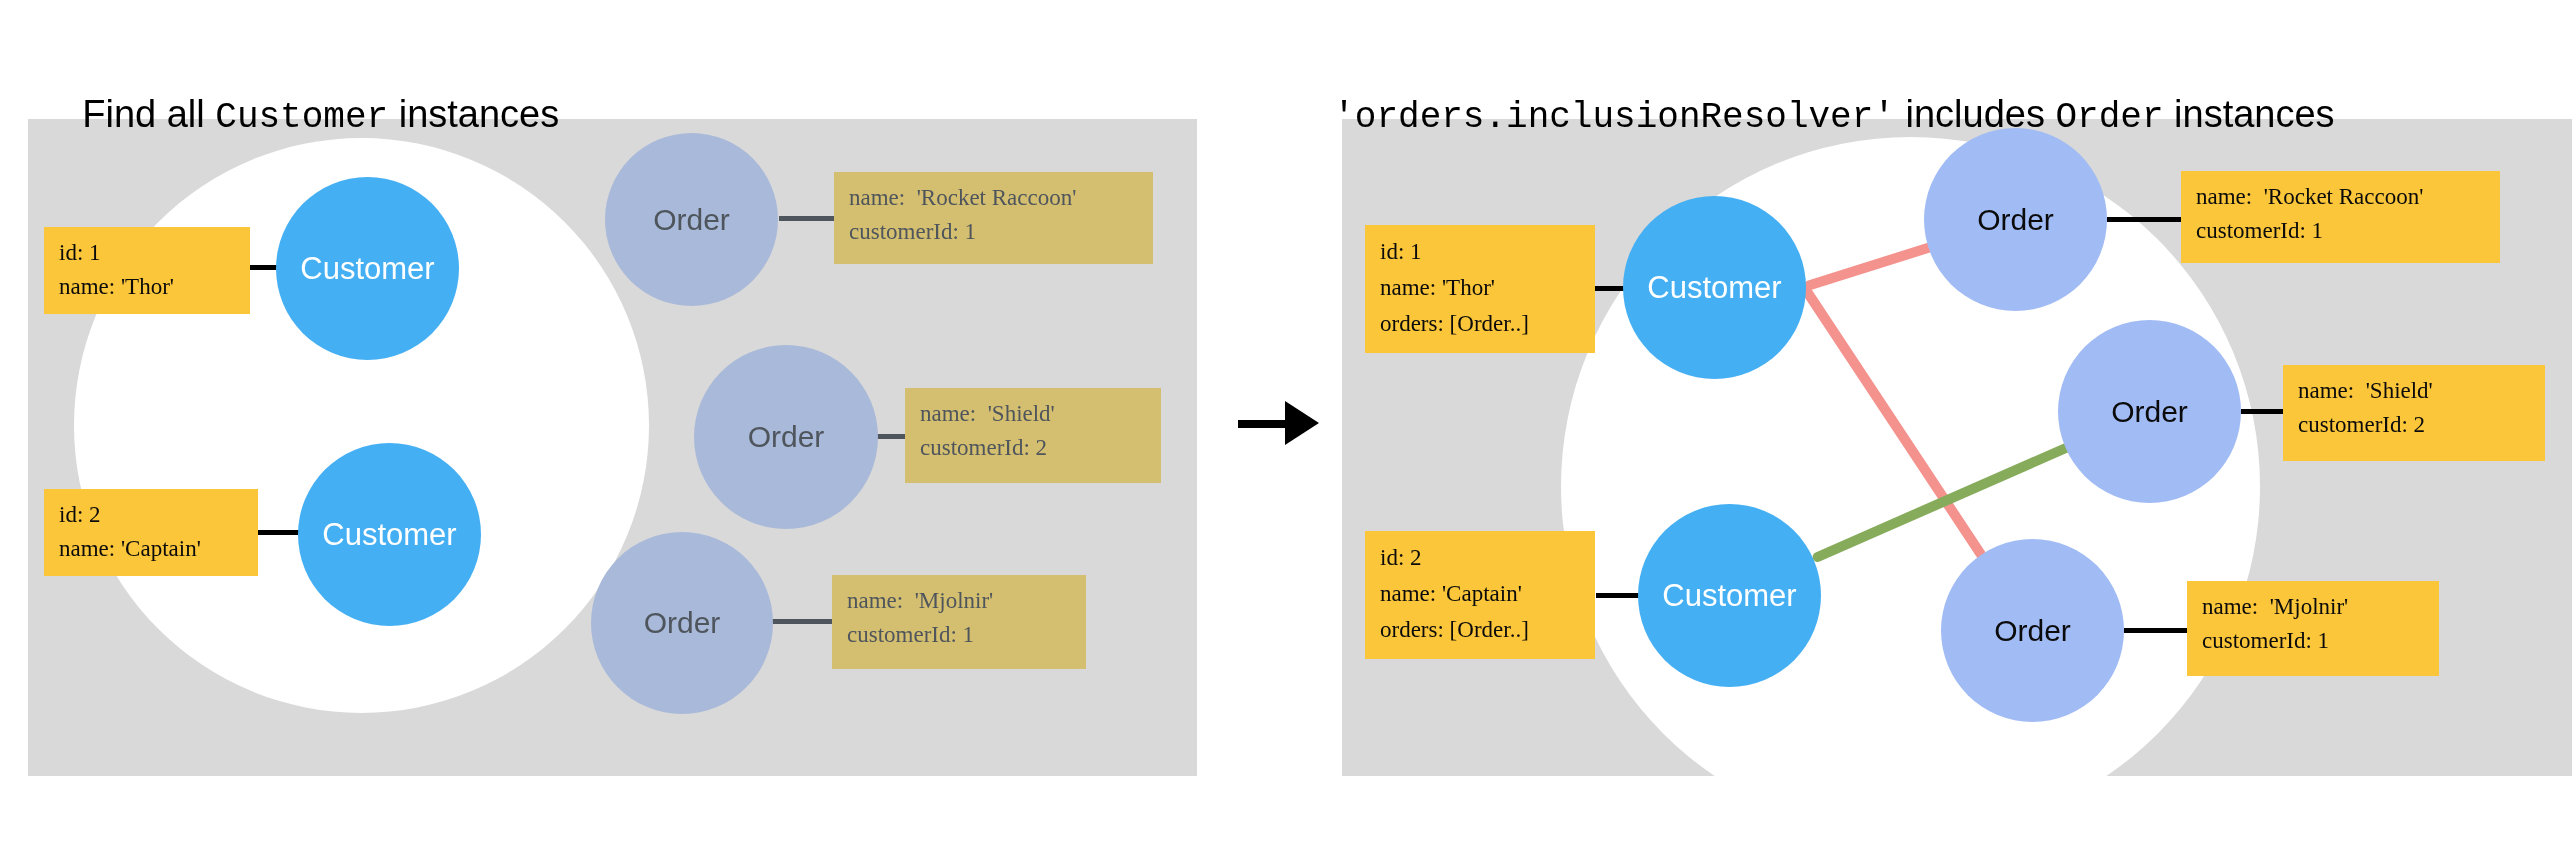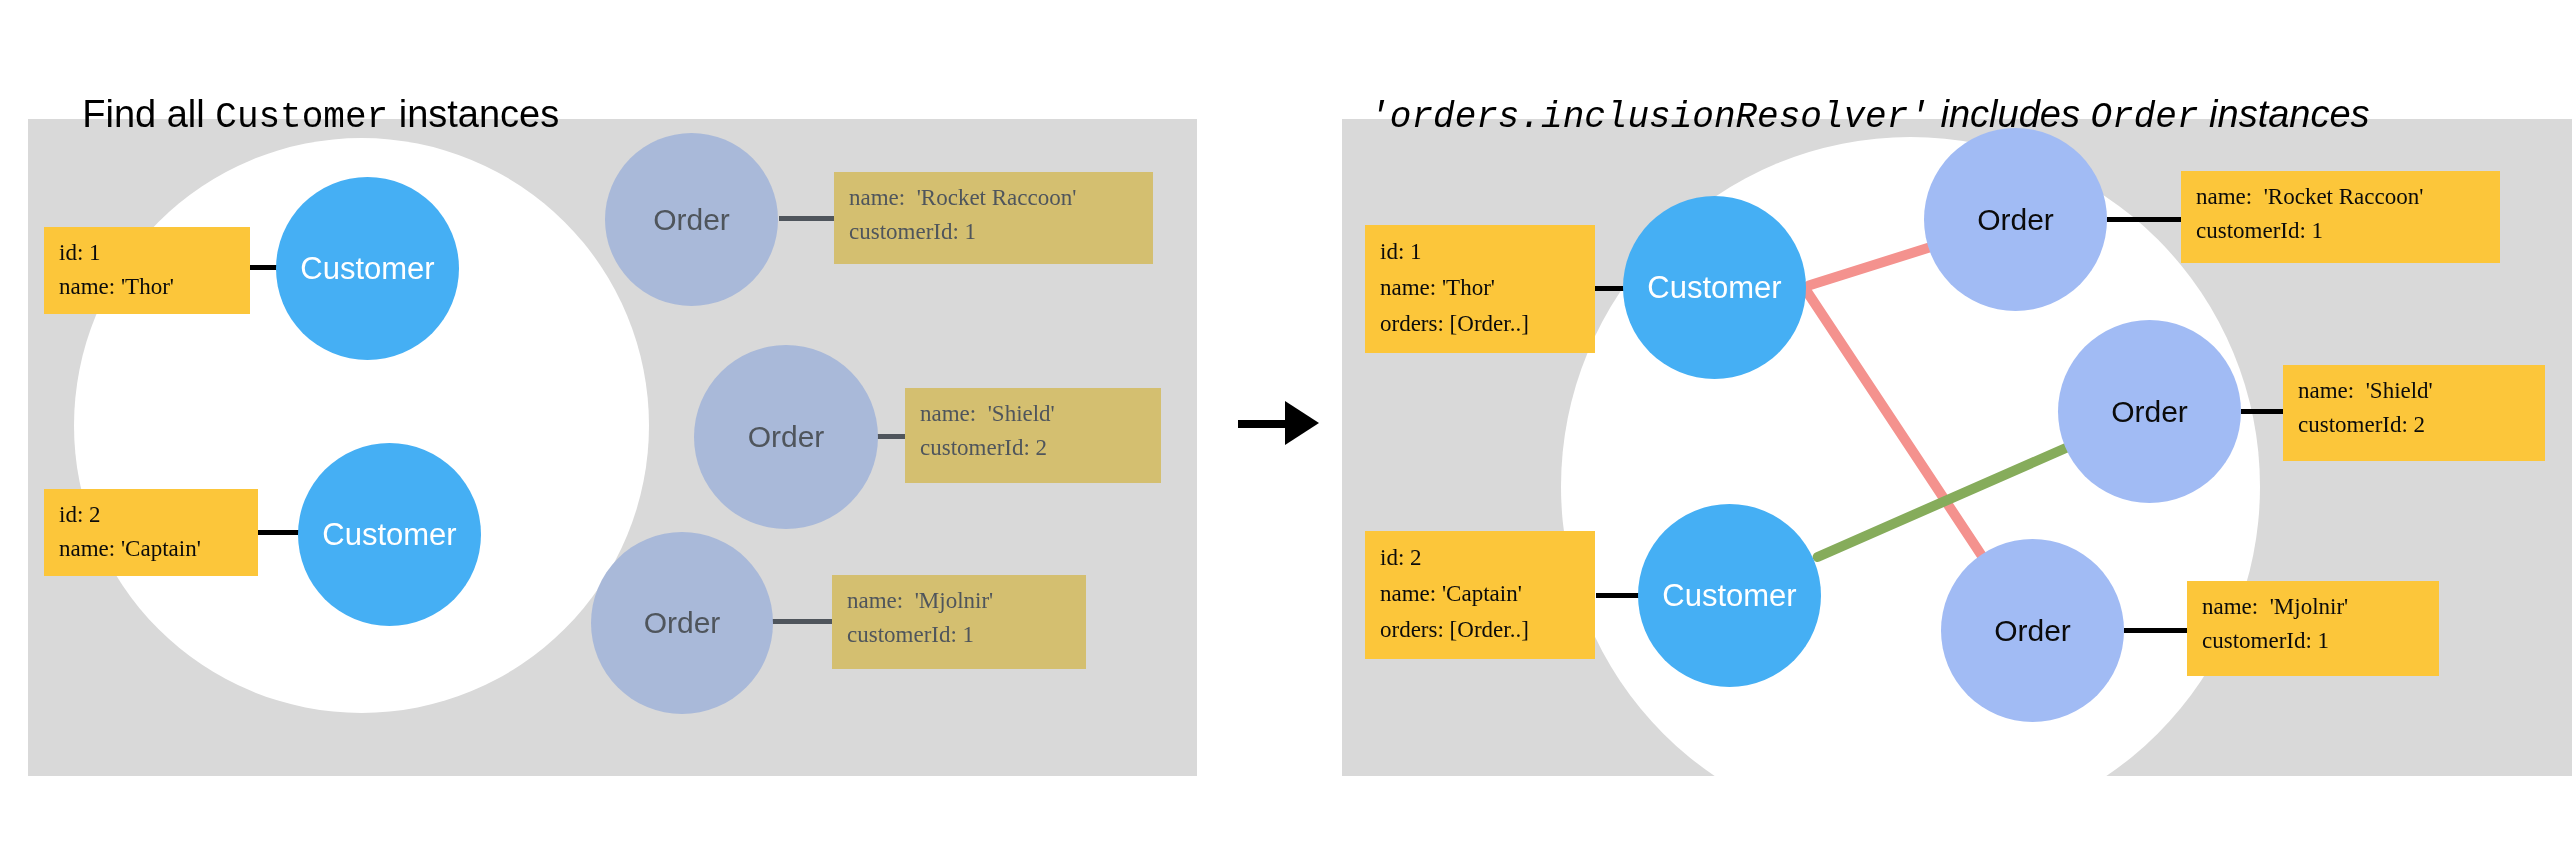--- a/index.html
+++ b/index.html
@@ -169,21 +169,21 @@
   </div>
   <div class="hconn muted" style="left:757px; top:619px; width:60px;"></div>
   <div class="label-box tan" style="left:817px; top:575px; width:254px; height:94px;">
     <div class="line">name:  'Mjolnir'</div>
     <div class="line">customerId: 1</div>
   </div>
 
   <div class="arrow-shaft"></div>
   <div class="arrow-head"></div>
 
-  <div class="title" style="left:1311px;font-style:italic;">
+  <div class="title" style="left:1276px;">
     <span class="code">'orders.inclusionResolver'</span><span> includes </span><span class="code">Order</span><span> instances</span>
   </div>
 
   <div class="panel" style="left:1327px; width:1230px;">
     <div class="stage-circle" style="left:219px; top:18px; width:699px; height:699px;"></div>
   </div>
 
   <div class="edge pink" style="left:1789px; top:282px; width:221px; transform:rotate(-17.5deg);"></div>
   <div class="edge pink" style="left:1789px; top:282px; width:413px; transform:rotate(56.5deg);"></div>
   <div class="edge green" style="left:1798px; top:554px; width:367px; transform:rotate(-23.7deg);"></div>

